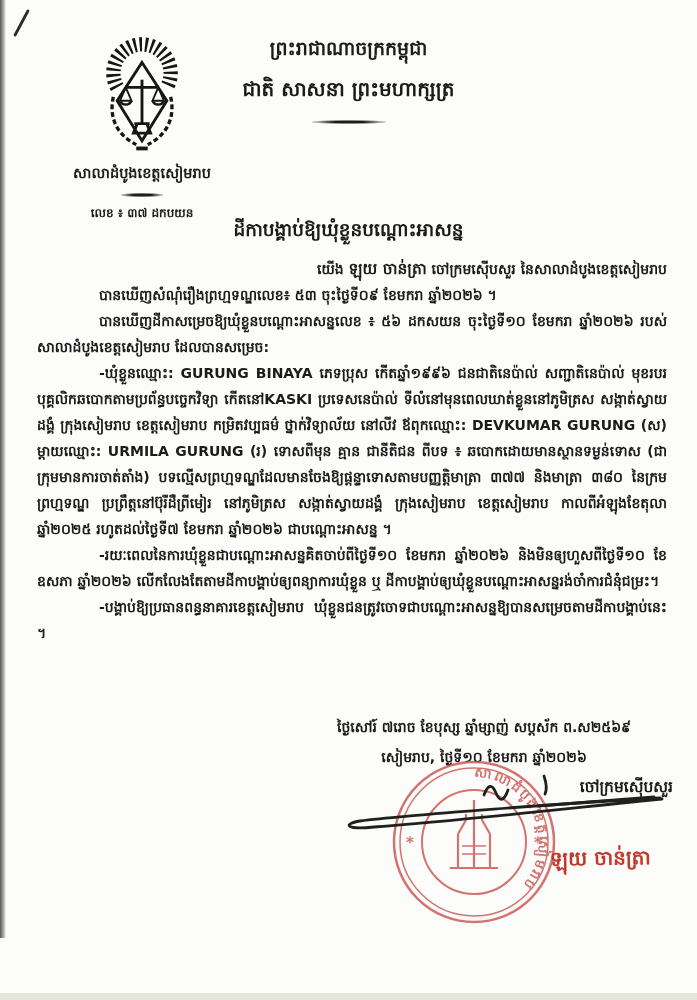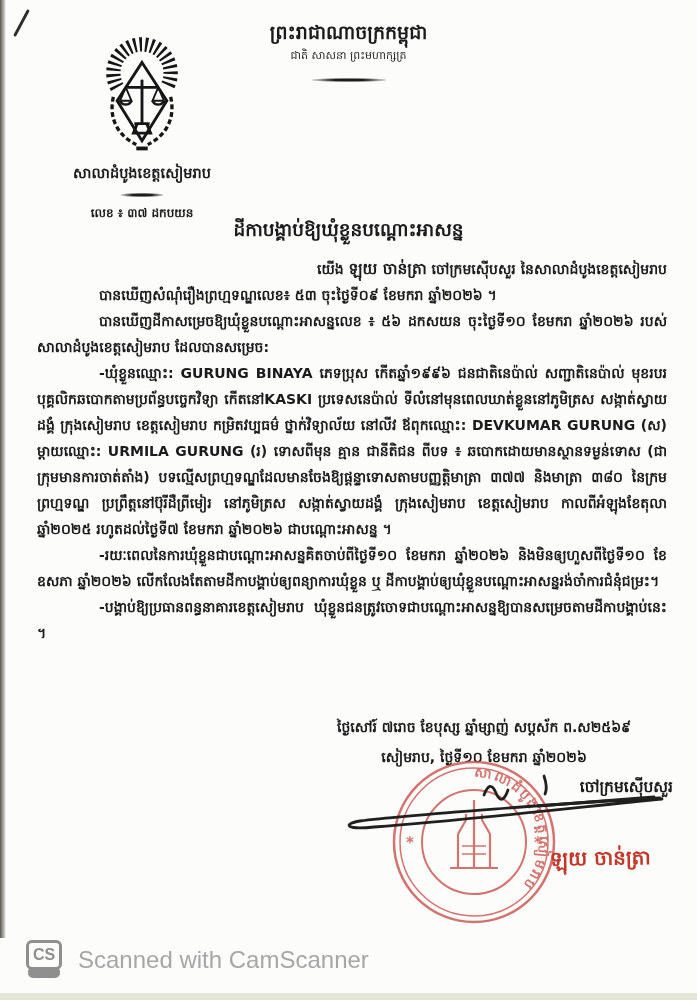--- a/index.html
+++ b/index.html
@@ -7,22 +7,22 @@
         font-family:"DejaVu Sans",sans-serif;color:#1b1b1b;}
   
   .scan-left-edge{position:absolute;left:0;top:0;width:6px;height:938px;
         background:linear-gradient(to right,#3a3a38,#b7b3ac 70%,transparent);opacity:.85;}
   .corner-pen-mark{position:absolute;left:20px;top:8px;width:3px;height:30px;background:#2c2c2c;
         transform:rotate(28deg);border-radius:2px;}
   .bottom-strip{position:absolute;left:0;bottom:0;width:100%;height:7px;background:#e4e6da;}
 
   
   .nat-header{position:absolute;top:20px;left:0;width:100%;text-align:center;}
-  .kingdom{font-size:19px;font-weight:bold;}
-  .motto{font-size:11px;font-weight:normal;}
+  .kingdom{font-size:19px;font-weight:bold;margin-top:16px;}
+  .motto{font-size:20px;font-weight:bold;margin-top:12px;}
   .tassel{margin:14px auto 0;width:74px;height:4px;
         background:radial-gradient(ellipse at center,#1d1d1d 32%,rgba(29,29,29,0) 78%);}
 
   
   .letterhead{position:absolute;left:34px;top:30px;width:216px;text-align:center;}
   .emblem{display:block;margin:0 auto;}
   .court-name{font-size:14.5px;font-weight:bold;margin-top:6px;white-space:nowrap;}
   .mini-tassel{margin:8px auto;width:42px;height:4px;
         background:radial-gradient(ellipse at center,#1d1d1d 35%,rgba(29,29,29,0) 80%);}
   .doc-number{font-size:12px;font-weight:bold;}
@@ -134,22 +134,15 @@
     <g fill="none" stroke="#20201f" stroke-width="2.8" stroke-linecap="round">
       <path d="M322 30 C 240 34 60 48 22 53 C 4 56 8 62 36 59 C 130 52 252 38 324 31"></path>
       <path d="M200 38 L 316 29"></path>
       <path d="M146 27 q 6 -16 12 -2 t 12 -3"></path>
       <path d="M206 8 q 4 12 1 18"></path>
     </g>
   </svg>
 
   <div class="signer-name">ឡុយ ចាន់ត្រា</div>
 
-  <div class="footer">
-    <div class="cs-badge">
-      <div class="cs-box">CS</div>
-      <div class="cs-tab"></div>
-    </div>
-    <div class="footer-text">Scanned with CamScanner</div>
-  </div>
 
   <div class="bottom-strip"></div>
 </div>
 
 </body></html>

